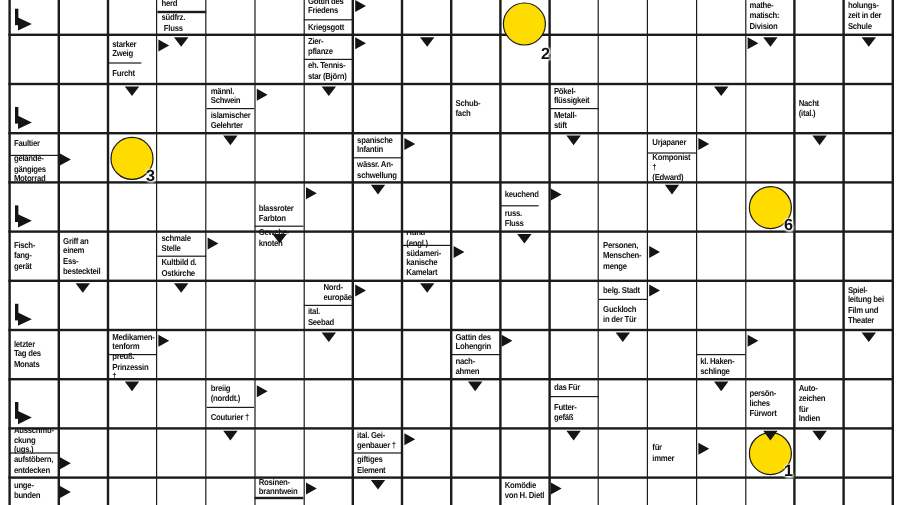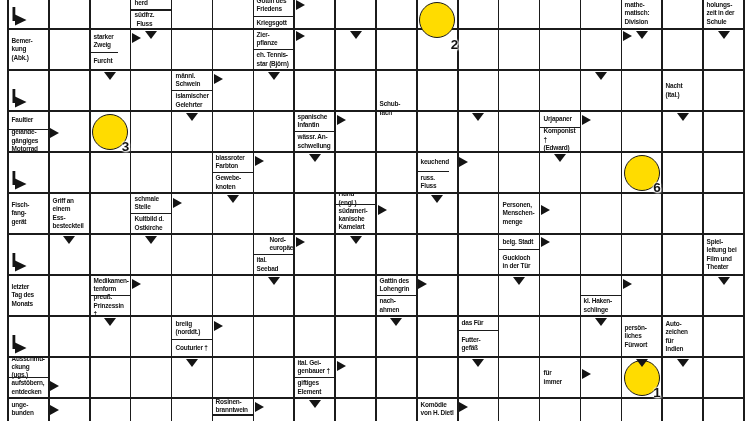--- a/index.html
+++ b/index.html
@@ -90,27 +90,20 @@
 Division</div>
       </div>
     </div>
     <div class="cell clue" style="left: 703.111px; top: -12px; width: 40.8889px; height: 41px;">
       <div class="sub bottom" style="top: 0px; height: 41px;">
         <div class="t">holungs-
 zeit in der
 Schule</div>
       </div>
     </div>
-    <div class="cell clue" style="left: 8px; top: 29px; width: 40.8889px; height: 41px;">
-      <div class="sub" style="top: 0px; height: 41px;">
-        <div class="t">Bemer-
-kung
-(Abk.)</div>
-      </div>
-    </div>
     <div class="cell clue" style="left: 89.7778px; top: 29px; width: 28px; height: 41px;">
       <div class="sub" style="top: 0px; height: 23.78px;">
         <div class="t">starker
 Zweig</div>
       </div>
       <div class="sub" style="top: 23.78px; height: 17.22px;">
         <div class="t">Furcht</div>
       </div>
       <div class="divline" style="top: 23.08px;"></div>
     </div>
@@ -129,25 +122,36 @@
       <div class="sub" style="top: 0px; height: 20.5px;">
         <div class="t">männl.
 Schwein</div>
       </div>
       <div class="sub" style="top: 20.5px; height: 20.5px;">
         <div class="t">islamischer
 Gelehrter</div>
       </div>
       <div class="divline" style="top: 19.8px;"></div>
     </div>
-    <div class="cell clue" style="left: 376px; top: 88px; width: 40.8889px; height: 41px;">
+    <div class="cell clue" style="left: 376px; top: 70px; width: 40.8889px; height: 41px;">
       <div class="sub" style="top: 0px; height: 41px;">
         <div class="t">Schub-
 fach</div>
       </div>
+    </div>
+    <div class="cell clue" style="left: 457.778px; top: 70px; width: 40.8889px; height: 41px;">
+      <div class="sub" style="top: 0px; height: 20.5px;">
+        <div class="t">Pökel-
+flüssigkeit</div>
+      </div>
+      <div class="sub" style="top: 20.5px; height: 20.5px;">
+        <div class="t">Metall-
+stift</div>
+      </div>
+      <div class="divline" style="top: 19.8px;"></div>
     </div>
     <div class="cell clue" style="left: 662.222px; top: 70px; width: 40.8889px; height: 41px;">
       <div class="sub" style="top: 0px; height: 41px;">
         <div class="t">Nacht
 (ital.)</div>
       </div>
     </div>
     <div class="cell clue" style="left: 8px; top: 111px; width: 40.8889px; height: 41px;">
       <div class="sub" style="top: 0px; height: 18.45px;">
         <div class="t">Faultier</div>
@@ -173,21 +177,21 @@
     <div class="cell clue" style="left: 539.556px; top: 111px; width: 40.8889px; height: 41px;">
       <div class="sub" style="top: 0px; height: 16.4px;">
         <div class="t">Urjapaner</div>
       </div>
       <div class="sub" style="top: 16.4px; height: 24.6px;">
         <div class="t">Komponist †
 (Edward)</div>
       </div>
       <div class="divline" style="top: 15.7px;"></div>
     </div>
-    <div class="cell clue" style="left: 212.445px; top: 152px; width: 40.8889px; height: 41px;">
+    <div class="cell clue" style="left: 212.445px; top: 168px; width: 40.8889px; height: 41px;">
       <div class="sub" style="top: 0px; height: 20.5px;">
         <div class="t">blassroter
 Farbton</div>
       </div>
       <div class="sub" style="top: 20.5px; height: 20.5px;">
         <div class="t">Gewebe-
 knoten</div>
       </div>
       <div class="divline" style="top: 19.8px;"></div>
     </div>

